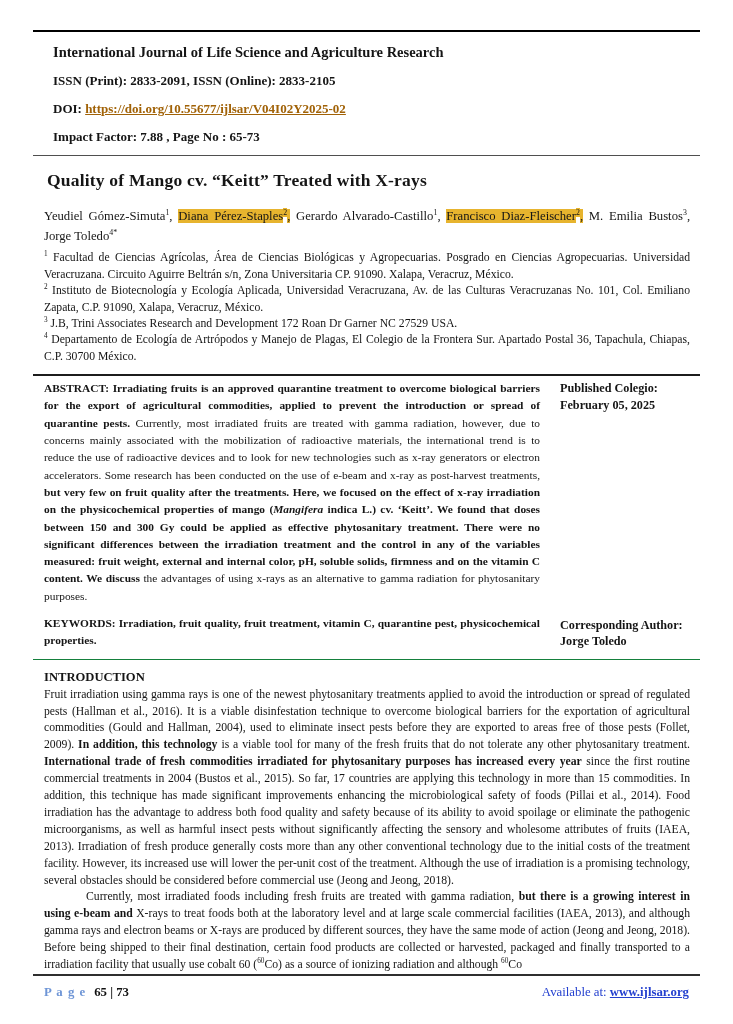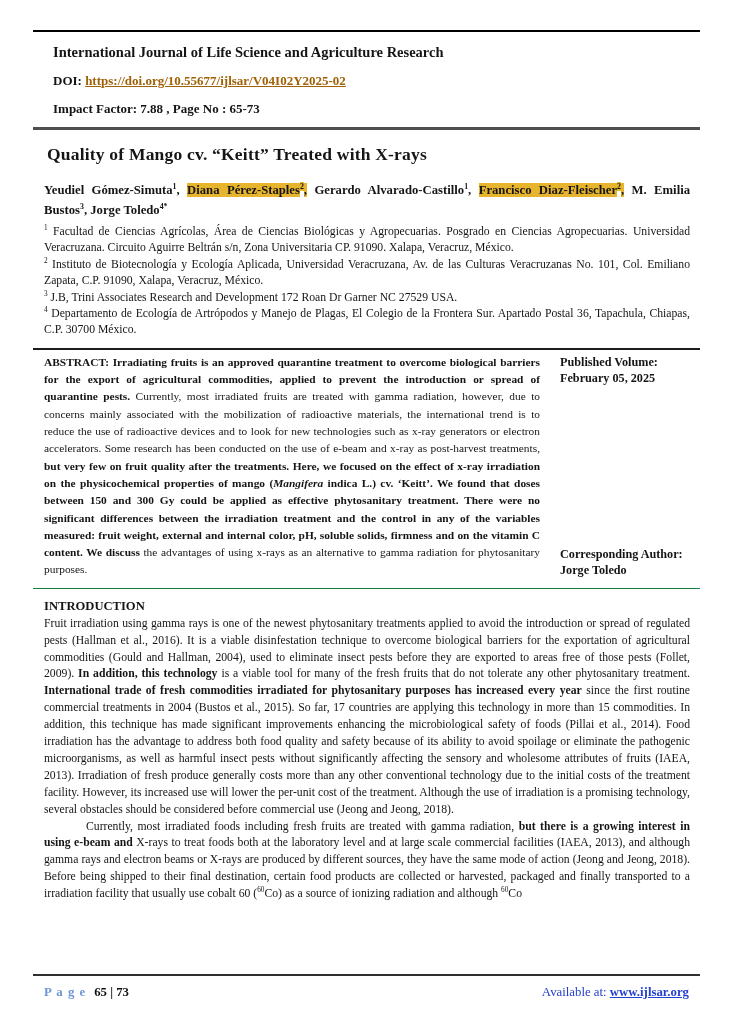--- a/index.html
+++ b/index.html
@@ -24,21 +24,21 @@
 
   
   header { padding: 11px 43px 5px 53px; }
   .jtitle { font-size: 14.5px; font-weight: bold; line-height: 19px; margin-bottom: 9px; }
   .hline  { font-size: 13px;  font-weight: bold; line-height: 19px; margin-bottom: 9px; }
   .doi-link { color: #a16207; font-weight: bold; text-decoration: underline; cursor: pointer; }
 
   
   main { padding: 0 43px 0 44px; }
   .title { font-size: 17.5px; font-weight: bold; margin: 14px 0 16px 3px; letter-spacing: 0.2px; }
-  .authors { font-size: 12.7px; font-weight: bold; line-height: 19.5px; text-align: justify; }
+  .authors { font-size: 12.7px; font-weight: normal; line-height: 19.5px; text-align: justify; }
   .affils { margin-top: 4px; }
   .affils p { font-size: 11.7px; line-height: 16.4px; text-align: justify; }
   sup { font-size: 0.62em; line-height: 0; }
 
   
   .abs {
     margin: 9px 33px 0 33px;
     border-top: 2px solid #1c1c1c;
     border-bottom: 1px solid #15803d;
     display: flex;
@@ -74,20 +74,21 @@
 </style>
 </head>
 <body>
 
 <div class="page">
 
   <div class="rule rule-top"></div>
 
   <header>
     <div class="jtitle">International Journal of Life Science and Agriculture Research</div>
+    <div class="hline">ISSN (Print): 2833-2091, ISSN (Online): 2833-2105</div>
     <div class="hline"><span>DOI: </span><a class="doi-link">https://doi.org/10.55677/ijlsar/V04I02Y2025-02</a></div>
     <div class="hline" style="margin-bottom:4px;">Impact Factor: 7.88 , Page No : 65-73</div>
   </header>
 
   <div class="rule rule-thick"></div>
 
   <main>
     <h1 class="title">Quality of Mango cv. “Keitt” Treated with X-rays</h1>
 
     <p class="authors"><span>Yeudiel Gómez-Simuta</span><sup>1</sup><span>, </span><span class="hl">Diana Pérez-Staples</span><sup class="hl">2</sup><span class="hl">,</span><span> </span><span>Gerardo Alvarado-Castillo</span><sup>1</sup><span>, </span><span class="hl">Francisco Diaz-Fleischer</span><sup class="hl">2</sup><span class="hl">,</span><span> </span><span>M. Emilia Bustos</span><sup>3</sup><span>, </span><span>Jorge Toledo</span><sup>4*</sup></p>
@@ -96,24 +97,25 @@
       <p><sup>1</sup><span> Facultad de Ciencias Agrícolas, Área de Ciencias Biológicas y Agropecuarias. Posgrado en Ciencias Agropecuarias. Universidad Veracruzana. Circuito Aguirre Beltrán s/n, Zona Universitaria CP. 91090. Xalapa, Veracruz, México.</span></p>
       <p><sup>2</sup><span> Instituto de Biotecnología y Ecología Aplicada, Universidad Veracruzana, Av. de las Culturas Veracruzanas No. 101, Col. Emiliano Zapata, C.P. 91090, Xalapa, Veracruz, México.</span></p>
       <p><sup>3</sup><span> J.B, Trini Associates Research and Development 172 Roan Dr Garner NC  27529 USA.</span></p>
       <p><sup>4</sup><span> Departamento de Ecología de Artrópodos y Manejo de Plagas, El Colegio de la Frontera Sur. Apartado Postal 36, Tapachula, Chiapas, C.P. 30700 México.</span></p>
     </div>
   </main>
 
   <section class="abs">
     <div class="abs-left">
       <p class="abs-text"><span class="b">ABSTRACT: </span><span class="b">Irradiating fruits is an approved quarantine treatment to overcome biological barriers for the export of agricultural commodities, applied to prevent the introduction or spread of quarantine pests.</span><span> Currently, most irradiated fruits are treated with gamma radiation, however, due to concerns mainly associated with the mobilization of radioactive materials, the international trend is to reduce the use of radioactive devices and to look for new technologies such as x-ray generators or electron accelerators. Some research has been conducted on the use of e-beam and x-ray as post-harvest treatments, </span><span class="b">but very few on fruit quality after the treatments. Here, we focused on the effect of x-ray irradiation on the physicochemical properties of mango (</span><span class="b i">Mangifera</span><span class="b"> indica L.) cv. ‘Keitt’. We found that doses between 150 and 300 Gy could be applied as effective phytosanitary treatment. There were no significant differences between the irradiation treatment and the control in any of the variables measured: fruit weight, external and internal color, pH, soluble solids, firmness and on the vitamin C content. We discuss</span><span> the advantages of using x-rays as an alternative to gamma radiation for phytosanitary purposes.</span></p>
+      <p class="abs-keywords"><span class="b">KEYWORDS: </span><span class="b">Irradiation, fruit quality, fruit treatment, vitamin C, quarantine pest, physicochemical properties.</span></p>
     </div>
     <aside class="abs-right">
       <div class="meta-block">
-        <div>Published Volume:</div>
+        <div>Published Colegio:</div>
         <div>February 05, 2025</div>
       </div>
       <div class="meta-block">
         <div>Corresponding Author:</div>
         <div>Jorge Toledo</div>
       </div>
     </aside>
   </section>
 
   <main>

